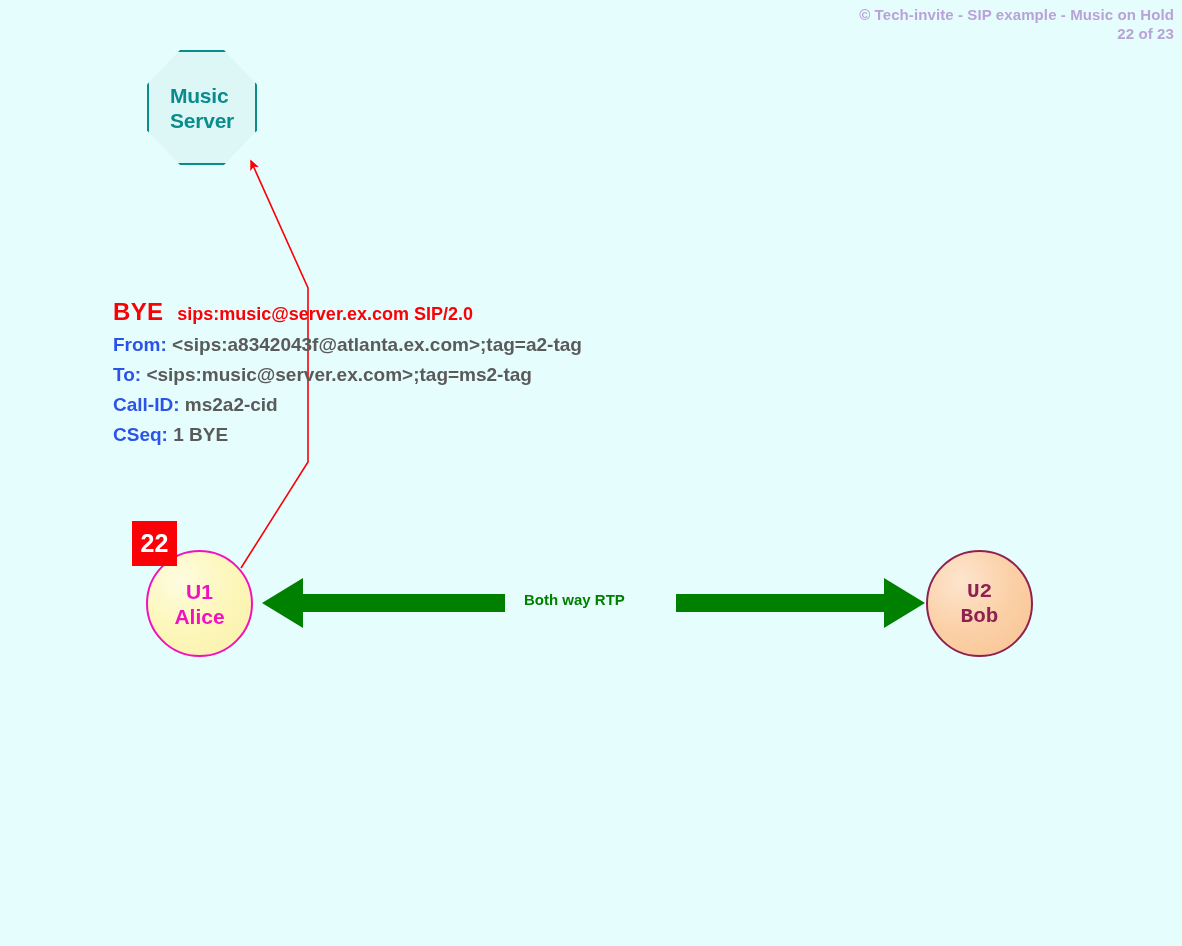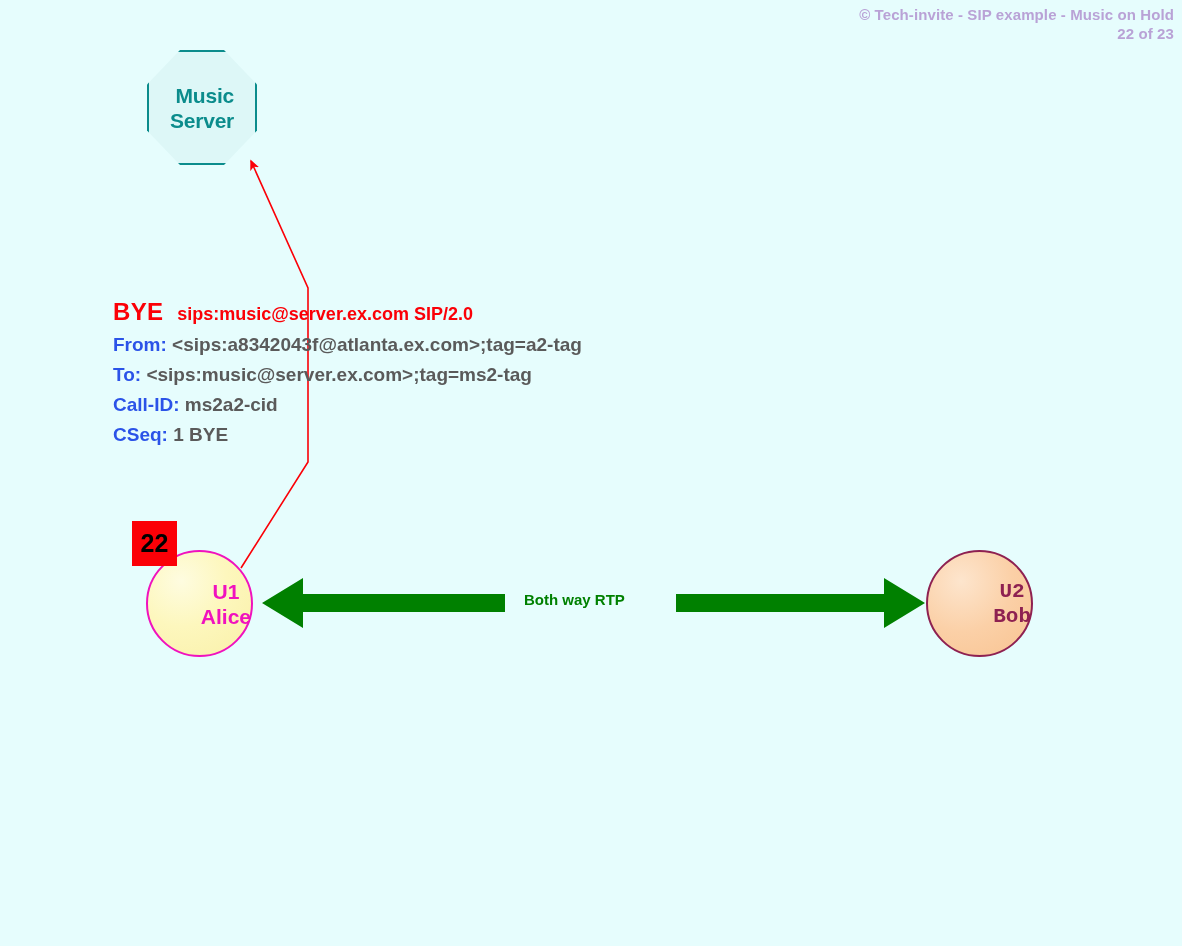--- a/index.html
+++ b/index.html
@@ -51,21 +51,21 @@
     display: flex;
     flex-direction: column;
     align-items: center;
     justify-content: center;
   }
   .octagon-label {
     font-size: 21px;
     font-weight: bold;
     color: #0b8c8c;
     line-height: 25px;
-    text-align: right;
+    text-align: left;
     letter-spacing: -0.2px;
   }
 
   
   .sip-message {
     position: absolute;
     left: 113px;
     top: 297px;
     width: 620px;
   }
@@ -112,36 +112,36 @@
   }
 
   
   .step-badge {
     position: absolute;
     left: 132px;
     top: 521px;
     width: 45px;
     height: 45px;
     background: #fb0007;
-    color: #000000;
+    color: #ffffff;
     font-size: 25px;
     font-weight: bold;
     display: flex;
     align-items: center;
     justify-content: center;
     z-index: 4;
   }
 
   
   .ua {
     position: absolute;
     border-radius: 50%;
     display: flex;
     flex-direction: column;
-    align-items: flex-end;
+    align-items: center;
     justify-content: center;
     box-sizing: border-box;
     z-index: 3;
   }
   .ua-alice {
     left: 146px;
     top: 550px;
     width: 107px;
     height: 107px;
     border: 2px solid #f012be;

